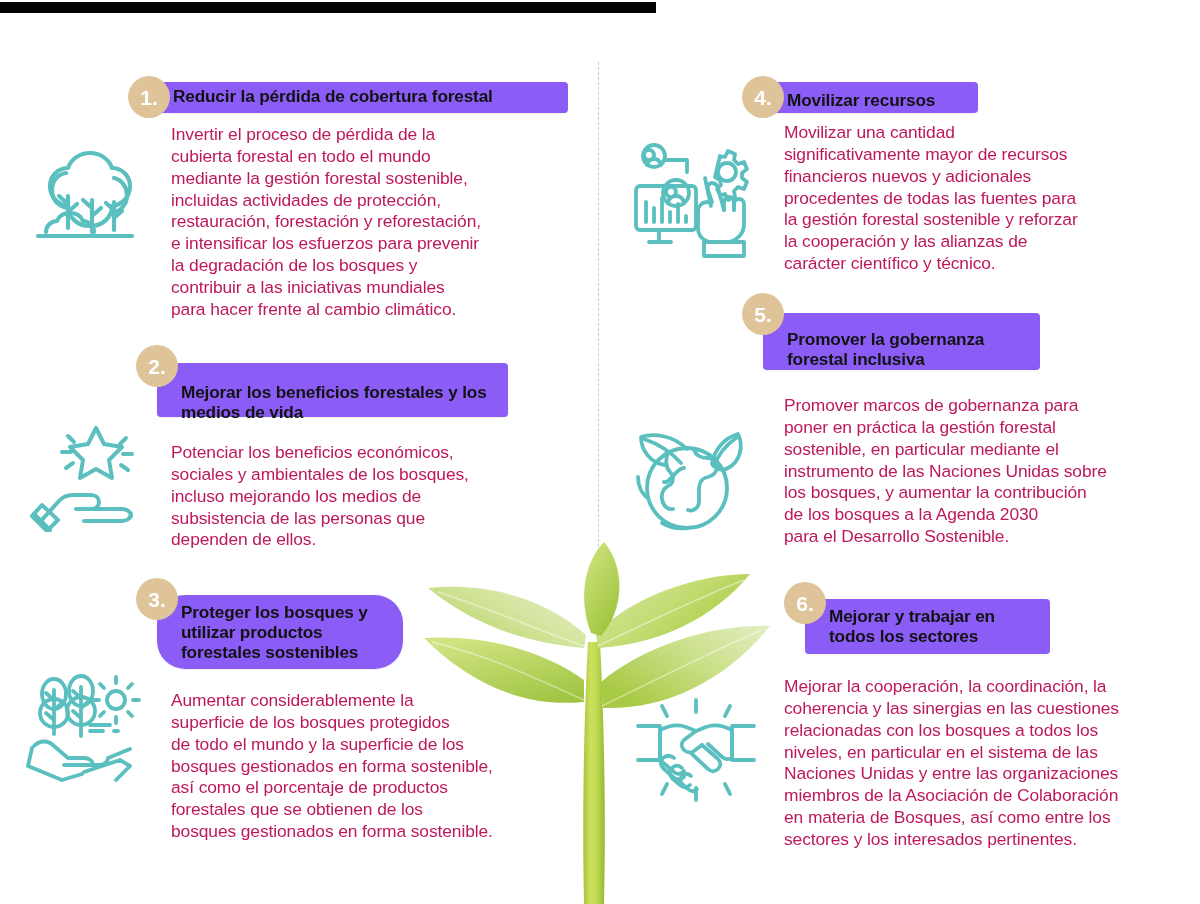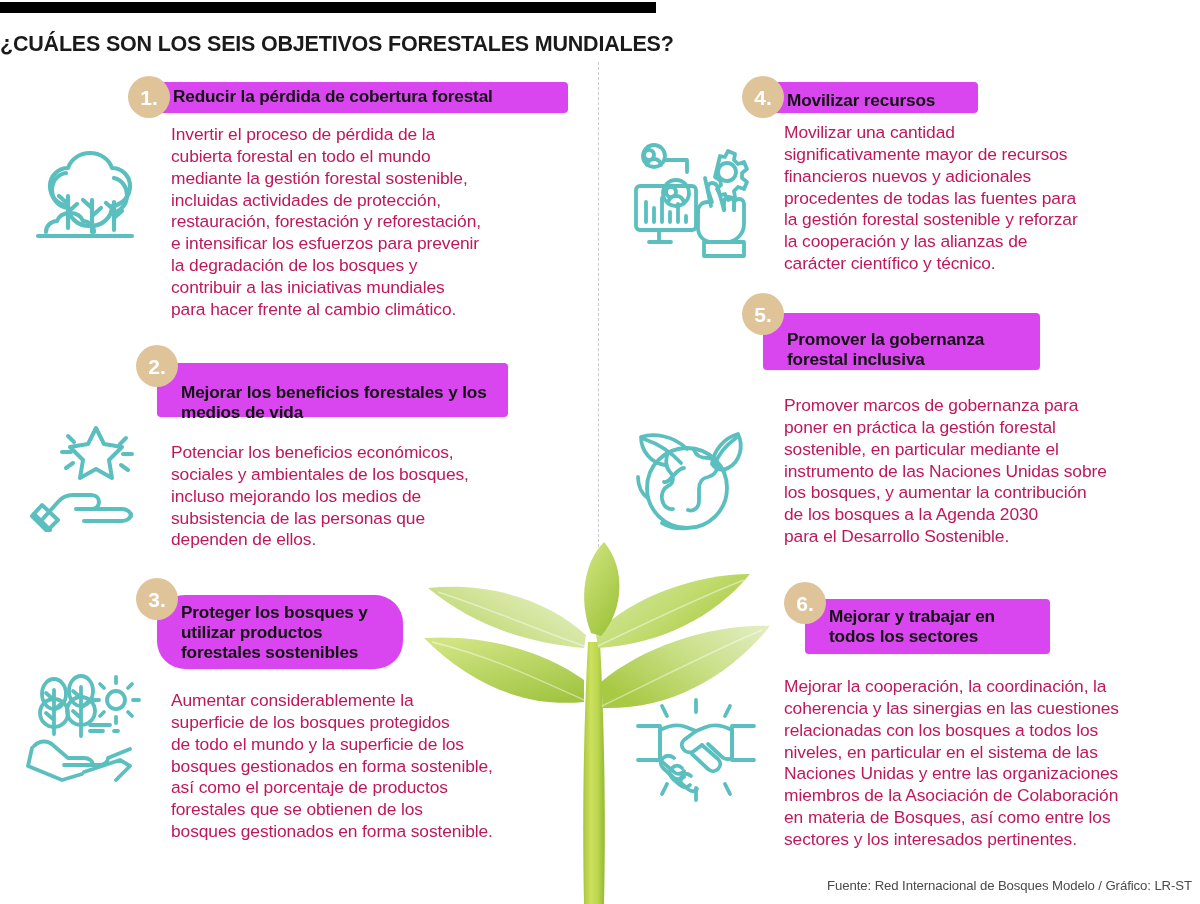--- a/index.html
+++ b/index.html
@@ -44,21 +44,21 @@
     position:absolute;left:0;top:0;
     width:42px;height:42px;border-radius:50%;
     background:#dfc49a;
     color:#ffffff;font-weight:bold;font-size:21px;
     display:flex;align-items:center;justify-content:center;
     line-height:1;
     z-index:1;
   }
   .titlebar{
     position:absolute;
-    background:#d946ef;
+    background:#8b5cf6;
     border-radius:4px;
     padding:7px 14px 8px 24px;
     box-sizing:border-box;
     font-weight:bold;font-size:17.2px;
     color:#121212;line-height:1.17;
     letter-spacing:-0.15px;
     box-shadow:0 1px 2px rgba(0,0,0,0.06);
     z-index:0;
   }
   .body-text{
@@ -80,21 +80,20 @@
     letter-spacing:-0.1px;
   }
 </style>
 </head>
 <body>
 
 <div class="page">
 
   <div class="topbar"></div>
 
-  <h1 class="headline">¿CUÁLES SON LOS SEIS OBJETIVOS FORESTALES MUNDIALES?</h1>
 
   <div class="divider"></div>
 
   <div class="plant">
     <svg width="400" height="374" viewBox="0 0 400 374">
       <defs>
         <linearGradient id="lfA" x1="0" y1="0" x2="1" y2="0.6">
           <stop offset="0%" stop-color="#d7e8a8"></stop>
             <stop offset="55%" stop-color="#c3dc72"></stop>
             <stop offset="100%" stop-color="#a9ca40"></stop>
@@ -298,15 +297,14 @@
     <div class="body-text" style="left:784px;top:676px;width:410px;">Mejorar la cooperación, la coordinación, la
 coherencia y las sinergias en las cuestiones
 relacionadas con los bosques a todos los
 niveles, en particular en el sistema de las
 Naciones Unidas y entre las organizaciones
 miembros de la Asociación de Colaboración
 en materia de Bosques, así como entre los
 sectores y los interesados pertinentes.</div>
   </div>
 
-  <div class="credit">Fuente: Red Internacional de Bosques Modelo / Gráfico: LR-ST</div>
 
 </div>
 
 </body></html>

